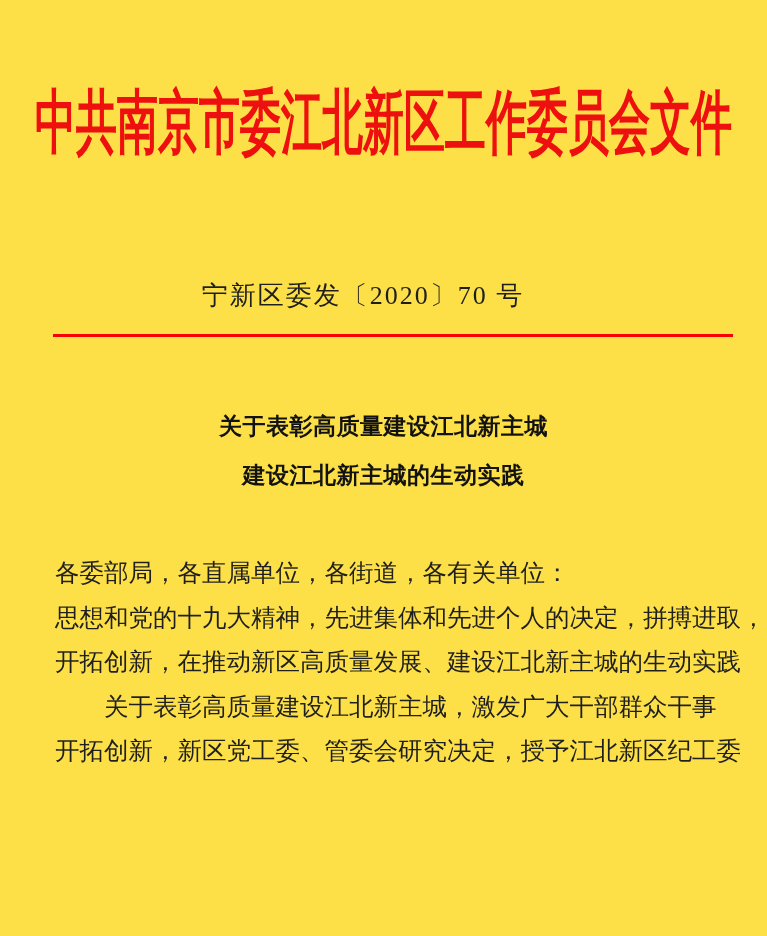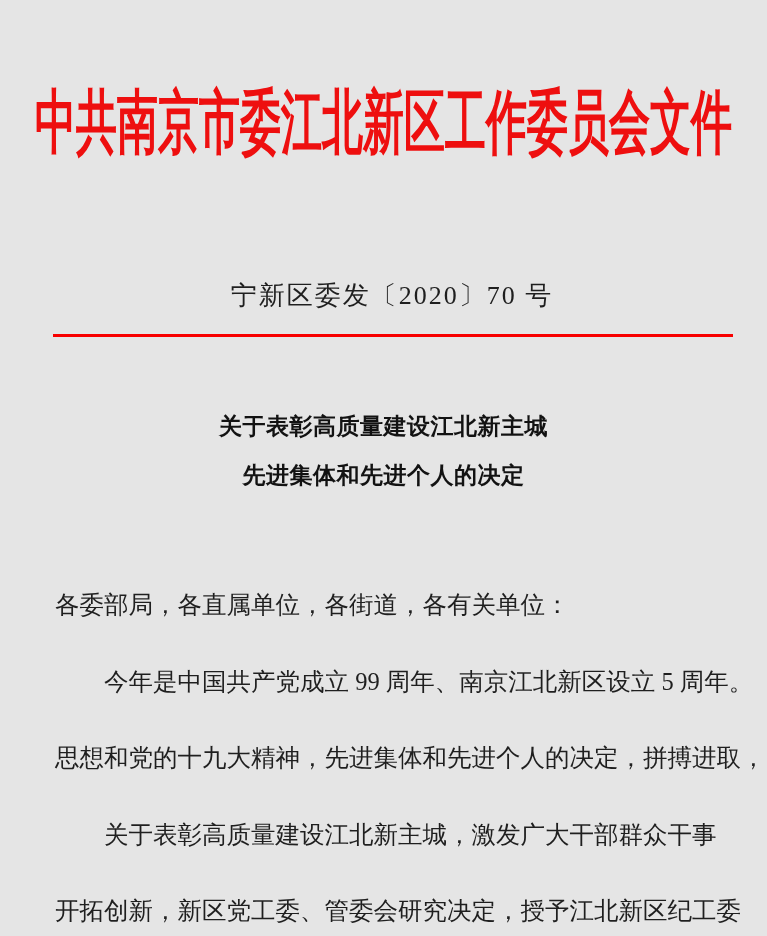--- a/index.html
+++ b/index.html
@@ -4,21 +4,21 @@
 <style>
   html, body {
     margin: 0;
     padding: 0;
     background: #ffffff;
   }
   .page {
     position: relative;
     width: 767px;
     height: 936px;
-    background: #e5e5e5;
+    background: #fde047;
     overflow: hidden;
     font-family: "Liberation Serif", "DejaVu Serif", serif;
   }
   
   .agency-title {
     position: absolute;
     top: 88px;
     left: 0;
     width: 767px;
     text-align: center;
@@ -36,21 +36,20 @@
     position: absolute;
     top: 281px;
     left: 0;
     width: 726px;
     text-align: center;
     font-size: 26px;
     line-height: 30px;
     color: #1f1f1f;
     letter-spacing: 2px;
     white-space: nowrap;
-    margin-left: 29px;
   }
   
   .red-divider {
     position: absolute;
     top: 334px;
     left: 53px;
     width: 680px;
     height: 3px;
     background: #f80000;
   }
@@ -75,43 +74,42 @@
     left: 55px;
     width: 700px;
     font-size: 24.5px;
     line-height: 44.5px;
     color: #1f1f1f;
     letter-spacing: 0px;
   }
   .body-line {
     white-space: nowrap;
     height: 44.5px;
-    margin-top: 32px;
   }
   .body-line.indent {
     padding-left: 49px;
   }
 </style>
 </head>
 <body>
 
 <div class="page">
 
   <div class="agency-title" style="color: rgb(238, 15, 15);">中共南京市委江北新区工作委员会文件</div>
 
   <div class="doc-number">宁新区委发〔2020〕70 号</div>
 
   <div class="red-divider" style="background: rgb(248, 0, 0);"></div>
 
   <div class="doc-title">
     <div class="t-line">关于表彰高质量建设江北新主城</div>
-    <div class="t-line">先进集体和先进个人的决定</div>
+    <div class="t-line">建设江北新主城的生动实践</div>
   </div>
 
   <div class="body-block" style="color: rgb(31, 31, 31);">
     <div class="body-line">各委部局，各直属单位，各街道，各有关单位：</div>
-    <div class="body-line indent">今年是中国共产党成立 99 周年、南京江北新区设立 5 周年。</div>
     <div class="body-line">思想和党的十九大精神，先进集体和先进个人的决定，拼搏进取，</div>
+    <div class="body-line">开拓创新，在推动新区高质量发展、建设江北新主城的生动实践</div>
     <div class="body-line indent">关于表彰高质量建设江北新主城，激发广大干部群众干事</div>
     <div class="body-line">开拓创新，新区党工委、管委会研究决定，授予江北新区纪工委</div>
   </div>
 
 </div>
 
 </body></html>

